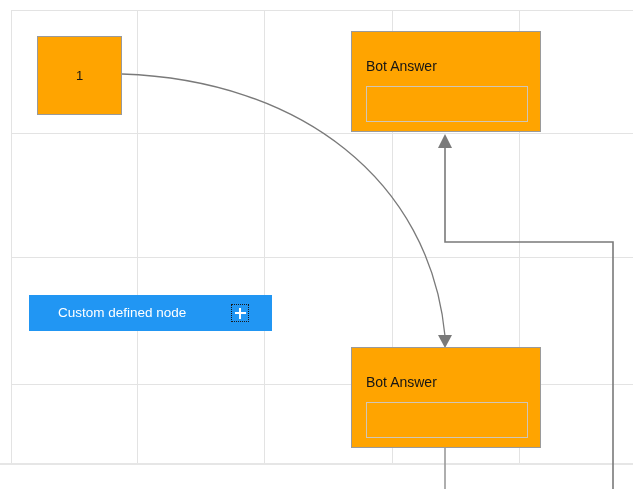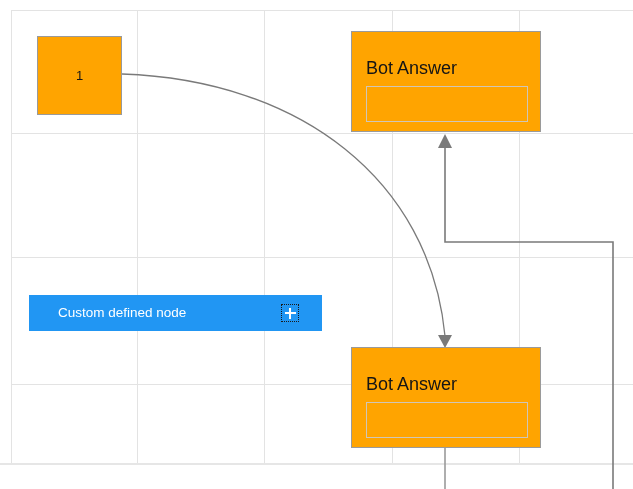--- a/index.html
+++ b/index.html
@@ -60,21 +60,21 @@
     height: 101px;
     padding: 0;
   }
   .node-card-top  { left: 351px; top: 31px; }
   .node-card-bot  { left: 351px; top: 347px; }
 
   .node-card .node-title {
     position: absolute;
     left: 14px;
     top: 27px;
-    font-size: 18px;
+    font-size: 14px;
     color: #151515;
     line-height: 1;
     white-space: nowrap;
   }
   .node-card .node-slot {
     position: absolute;
     left: 14px;
     top: 54px;
     width: 162px;
     height: 36px;
@@ -168,21 +168,21 @@
   <div class="node node-card node-card-top" style="left: 351px; top: 31px; width: 190px; height: 101px; background: rgb(255, 164, 0); border-color: rgb(154, 154, 154);">
     <span class="node-title">Bot Answer</span>
     <div class="node-slot"></div>
   </div>
 
   <div class="node node-card node-card-bot" style="left: 351px; top: 347px; width: 190px; height: 101px; background: rgb(255, 164, 0); border-color: rgb(154, 154, 154);">
     <span class="node-title">Bot Answer</span>
     <div class="node-slot"></div>
   </div>
 
-  <div class="palette-item" style="left: 29px; top: 295px; width: 293px; height: 36px; background: rgb(33, 150, 243);">
+  <div class="palette-item" style="left: 29px; top: 295px; width: 243px; height: 36px; background: rgb(33, 150, 243);">
     <span class="palette-label">Custom defined node</span>
     <span class="add-icon-box">
       <span class="plus-h"></span>
       <span class="plus-v"></span>
     </span>
   </div>
 
 </div>
 
 </body></html>

